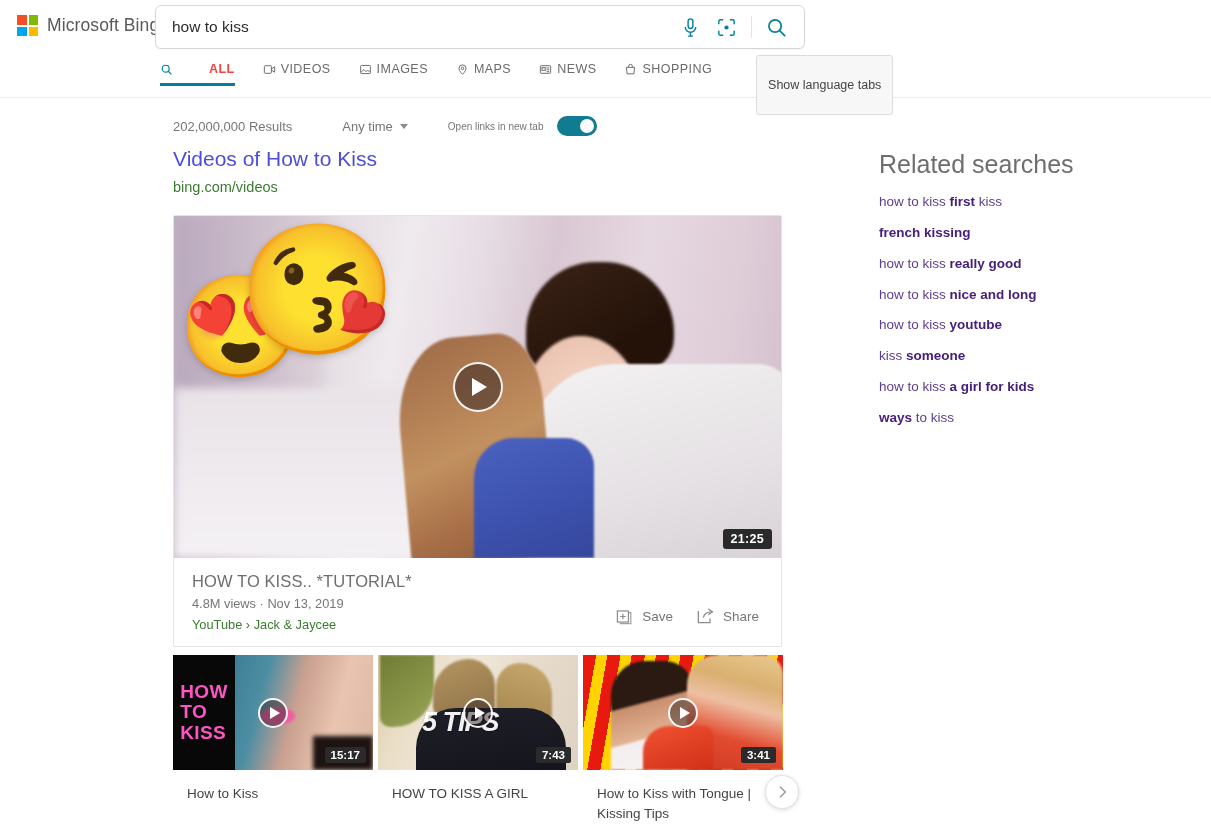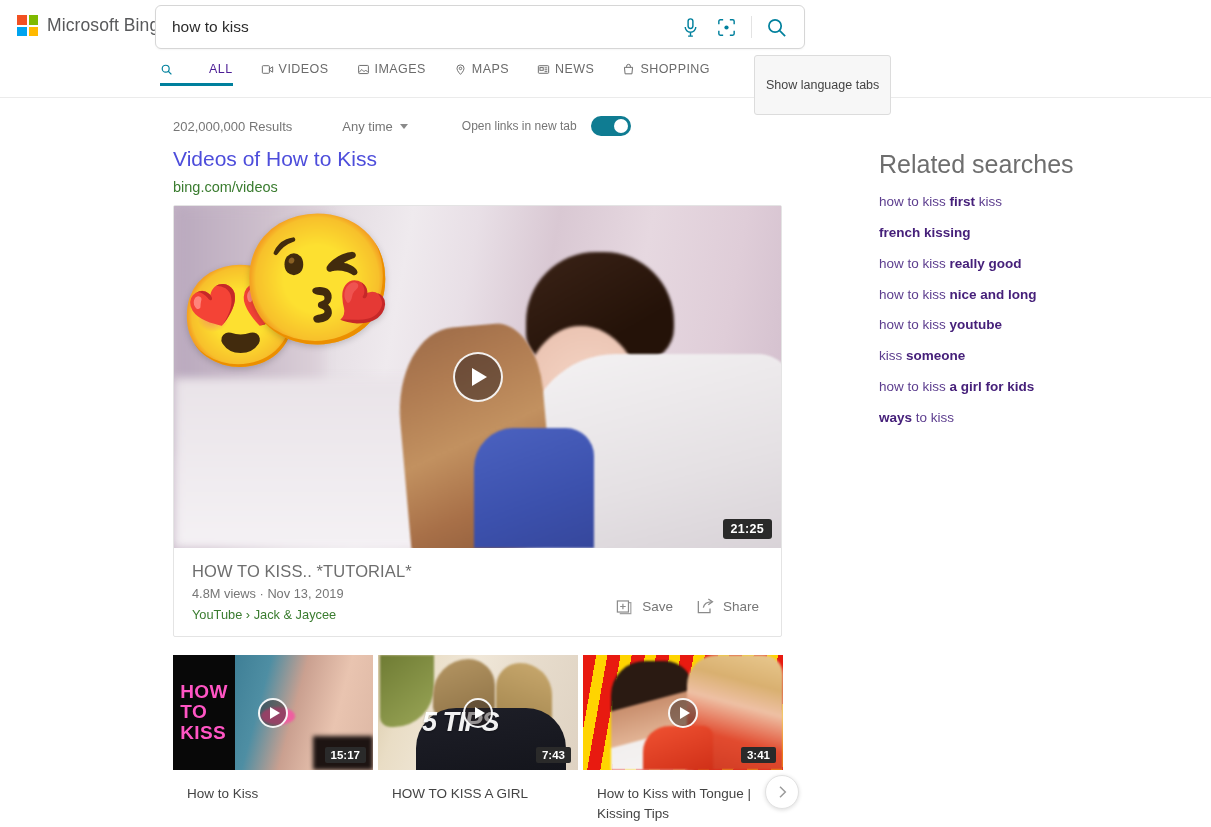--- a/index.html
+++ b/index.html
@@ -68,21 +68,21 @@
   }
   .tab {
     display: flex; align-items: center; gap: 5px;
     padding: 0 14px 10px 0;
     margin-right: 14px;
     font-size: 12.5px; letter-spacing: .45px;
     color: #6b6b6b; cursor: pointer;
     position: relative;
     text-transform: uppercase;
   }
-  .tab.active { color: #4c1d95; font-weight: normal; gap: 36px; }
+  .tab.active { color: #ef4444; font-weight: bold; gap: 36px; }
   .tab.active::after {
     content: ""; position: absolute;
     left: 0; right: 14px; bottom: 0;
     height: 3px; background: #00809d;
   }
   .tab svg { display: block; }
   .lang-btn {
     margin-left: 16px;
     border: 1px solid #dcdcdc;
     background: #f7f7f7;
@@ -105,41 +105,41 @@
     margin-left: 50px; font-size: 13px; color: #767676;
     display: flex; align-items: center; gap: 7px; cursor: pointer;
   }
   .caret {
     width: 0; height: 0;
     border-left: 4px solid transparent;
     border-right: 4px solid transparent;
     border-top: 5px solid #8a8a8a;
   }
   .openlinks {
-    margin-left: 54px; font-size: 12px; color: #767676;
+    margin-left: 40px; font-size: 10px; color: #767676;
     display: flex; align-items: center; gap: 14px;
   }
   .toggle {
     width: 40px; height: 20px; border-radius: 10px;
     background: #0f7c92; position: relative; cursor: pointer;
   }
   .toggle::after {
     content: ""; position: absolute;
     right: 3px; top: 3px;
     width: 14px; height: 14px; border-radius: 50%;
     background: #fff;
   }
 
   
   .main { position: absolute; left: 173px; top: 146px; width: 610px; }
   .vid-title {
     font-size: 21px; color: #4d4ddb; cursor: pointer;
     line-height: 1.25; margin: 0 0 7px 0; font-weight: normal;
   }
-  .vid-url { font-size: 14.5px; color: #3a7c2f; margin-bottom: 10px; cursor: pointer; }
+  .vid-url { font-size: 14.5px; color: #3a7c2f; margin-bottom: 20px; cursor: pointer; }
 
   .hero-card {
     width: 609px;
     border: 1px solid #e4e4e4;
     border-radius: 2px;
     background: #fff;
     overflow: hidden;
   }
   .hero-thumb {
     position: relative; width: 607px; height: 342px;

